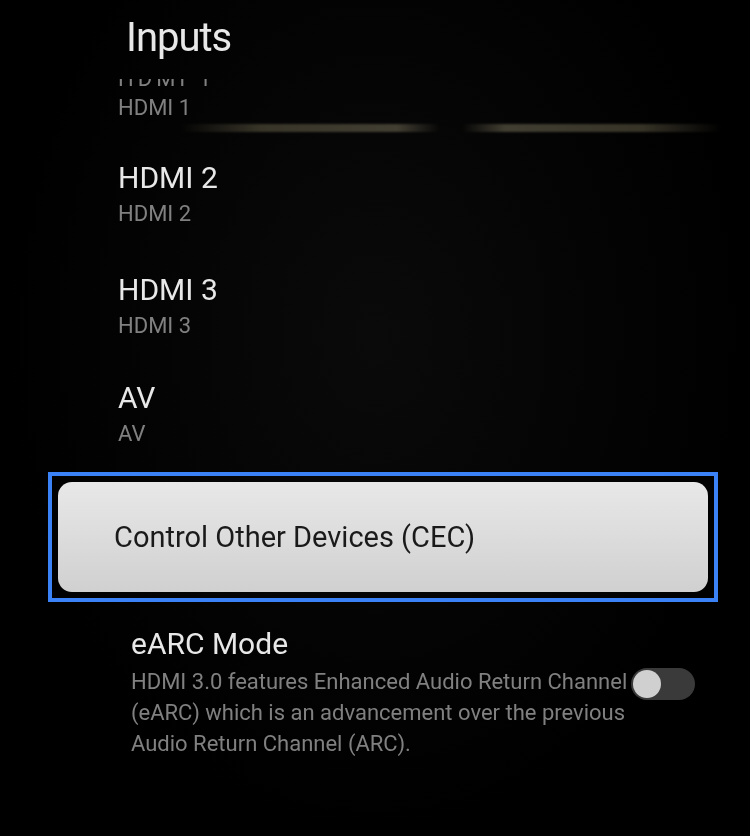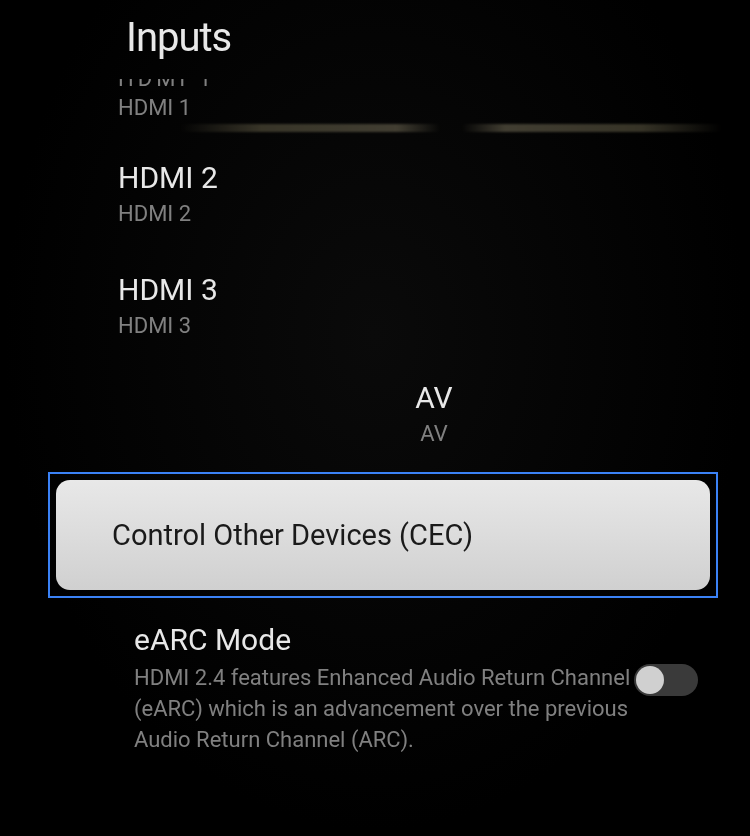--- a/index.html
+++ b/index.html
@@ -39,43 +39,42 @@
       font-size: 30px;
       font-weight: 400;
       color: #e8e8e8;
       margin-bottom: 6px;
     }
     .item-subtitle {
       font-size: 22px;
       color: #808080;
     }
     .highlighted-item-wrapper {
-      border: 2px solid #3b82f6;
+      border: 4px solid #3b82f6;
       margin-left: -70px;
       margin-right: 32px;
       margin-top: 12px;
       margin-bottom: 12px;
       padding: 6px;
     }
     .highlighted-item {
       background: linear-gradient(to bottom, #e8e8e8 0%, #d0d0d0 100%);
       border-radius: 14px;
       padding: 38px 56px;
     }
     .highlighted-item-title {
       font-size: 29px;
       font-weight: 400;
       color: #1a1a1a;
     }
     .earc-item {
       padding: 12px 32px 0 0;
       display: flex;
       align-items: flex-start;
-      justify-content: flex-start;
-      margin-left: 16px;
+      justify-content: center;
     }
     .earc-text {
       flex: 1;
       max-width: 500px;
     }
     .earc-title {
       font-size: 30px;
       font-weight: 400;
       color: #e8e8e8;
       margin-bottom: 6px;
@@ -132,34 +131,34 @@
   <div class="list-item" style="padding-top:40px;">
     <div class="item-title">HDMI 2</div>
     <div class="item-subtitle">HDMI 2</div>
   </div>
 
   <div class="list-item" style="padding-top:32px;">
     <div class="item-title">HDMI 3</div>
     <div class="item-subtitle">HDMI 3</div>
   </div>
 
-  <div class="list-item" style="padding-top:28px;text-align:center;">
+  <div class="list-item" style="padding-top:28px;">
     <div class="item-title">AV</div>
     <div class="item-subtitle">AV</div>
   </div>
 
   <div class="highlighted-item-wrapper">
     <div class="highlighted-item">
       <div class="highlighted-item-title">Control Other Devices (CEC)</div>
     </div>
   </div>
 
   <div class="earc-item">
     <div class="earc-text">
       <div class="earc-title">eARC Mode</div>
-      <div class="earc-description">HDMI 2.4 features Enhanced Audio Return Channel (eARC) which is an advancement over the previous Audio Return Channel (ARC).</div>
+      <div class="earc-description">HDMI 3.0 features Enhanced Audio Return Channel (eARC) which is an advancement over the previous Audio Return Channel (ARC).</div>
     </div>
     <div class="toggle">
       <div class="toggle-knob"></div>
     </div>
   </div>
 
 </div>
 
 </body></html>

